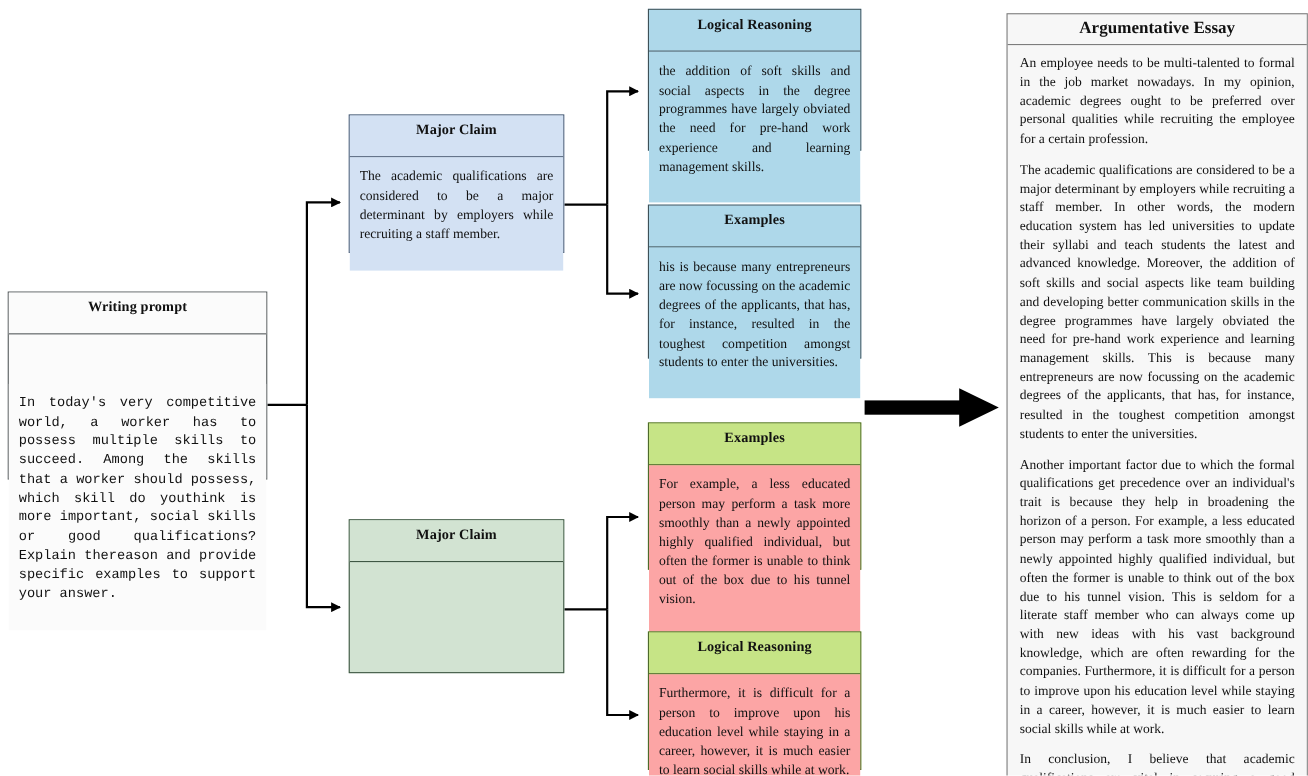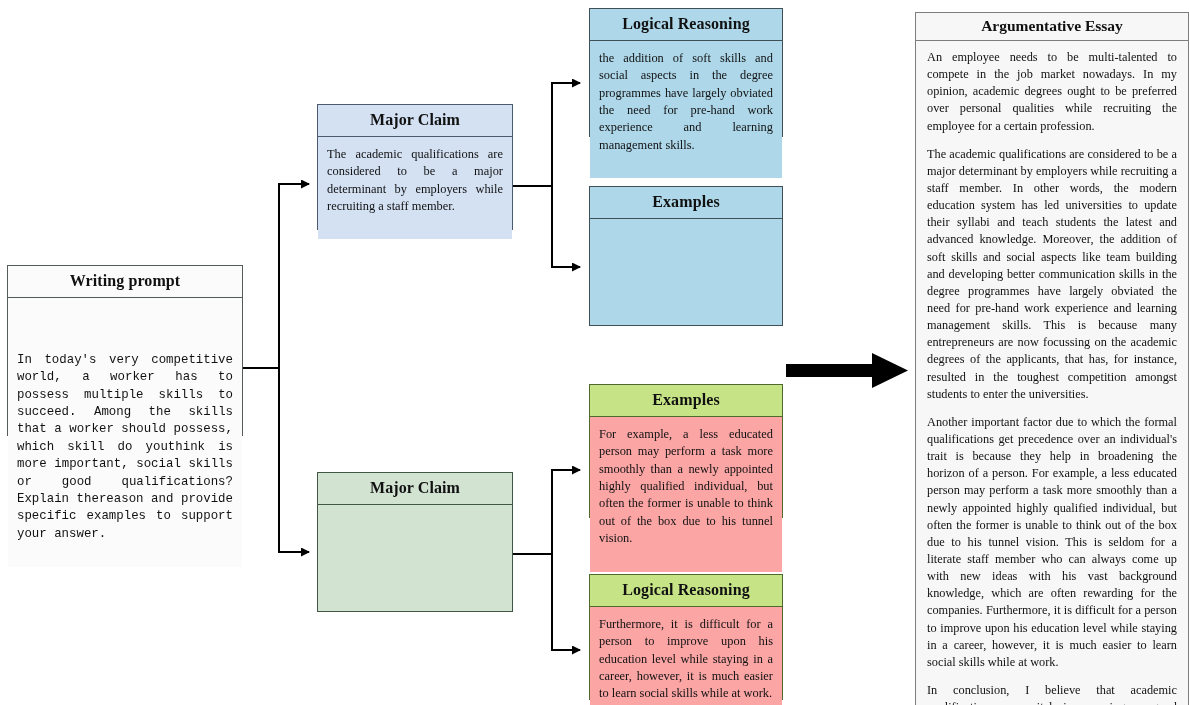--- a/index.html
+++ b/index.html
@@ -29,23 +29,23 @@
     box-sizing: border-box;
     border: 1px solid #555a5c;
     background: #ffffff;
     display: flex;
     flex-direction: column;
   }
   .card .card-head {
     box-sizing: border-box;
     text-align: center;
     font-weight: bold;
-    font-size: 16px;
+    font-size: 13px;
     line-height: 1.25;
-    padding: 5px 4px 6px 4px;
+    padding: 5px 4px 16px 4px;
     border-bottom: 1px solid #555a5c;
     letter-spacing: 0.1px;
   }
   .card .card-body {
     box-sizing: border-box;
     flex: 1 1 auto;
     padding: 9px 9px 24px 9px;
     font-size: 12.4px;
     line-height: 1.40;
     text-align: justify;
@@ -158,39 +158,40 @@
     <div class="card-body">The academic qualifications are considered to be a major determinant by employers while recruiting a staff member.</div>
   </div>
 
   <div class="card c-cyan" style="left:589px; top:8px; width:194px; height:129px;">
     <div class="card-head">Logical Reasoning</div>
     <div class="card-body">the addition of soft skills and social aspects in the degree programmes have largely obviated the need for pre-hand work experience and learning management skills.</div>
   </div>
 
   <div class="card c-cyan" style="left:589px; top:186px; width:194px; height:140px;">
     <div class="card-head">Examples</div>
+    <div class="card-body">his is because many entrepreneurs are now focussing on the academic degrees of the applicants, that has, for instance, resulted in the toughest competition amongst students to enter the universities.</div>
   </div>
 
   <div class="card c-green" style="left:317px; top:472px; width:196px; height:140px;">
     <div class="card-head">Major Claim</div>
   </div>
 
   <div class="card c-lime" style="left:589px; top:384px; width:194px; height:134px;">
     <div class="card-head">Examples</div>
     <div class="card-body">For example, a less educated person may perform a task more smoothly than a newly appointed highly qualified individual, but often the former is unable to think out of the box due to his tunnel vision.</div>
   </div>
 
   <div class="card c-lime" style="left:589px; top:574px; width:194px; height:126px;">
     <div class="card-head">Logical Reasoning</div>
     <div class="card-body">Furthermore, it is difficult for a person to improve upon his education level while staying in a career, however, it is much easier to learn social skills while at work.</div>
   </div>
 
   <div class="essay" style="left:915px; top:12px; width:274px; height:705px;">
     <div class="essay-head">Argumentative Essay</div>
     <div class="essay-body">
-      <p>An employee needs to be multi-talented to compete in the job market nowadays. In my opinion, academic degrees ought to be preferred over personal qualities while recruiting the employee for a certain profession.</p>
+      <p>An employee needs to be multi-talented to formal in the job market nowadays. In my opinion, academic degrees ought to be preferred over personal qualities while recruiting the employee for a certain profession.</p>
       <p>The academic qualifications are considered to be a major determinant by employers while recruiting a staff member. In other words, the modern education system has led universities to update their syllabi and teach students the latest and advanced knowledge. Moreover, the addition of soft skills and social aspects like team building and developing better communication skills in the degree programmes have largely obviated the need for pre-hand work experience and learning management skills. This is because many entrepreneurs are now focussing on the academic degrees of the applicants, that has, for instance, resulted in the toughest competition amongst students to enter the universities.</p>
       <p>Another important factor due to which the formal qualifications get precedence over an individual's trait is because they help in broadening the horizon of a person. For example, a less educated person may perform a task more smoothly than a newly appointed highly qualified individual, but often the former is unable to think out of the box due to his tunnel vision. This is seldom for a literate staff member who can always come up with new ideas with his vast background knowledge, which are often rewarding for the companies. Furthermore, it is difficult for a person to improve upon his education level while staying in a career, however, it is much easier to learn social skills while at work.</p>
       <p>In conclusion, I believe that academic qualifications are vital in securing a good employment position because they not only provide the basic background knowledge that is mandatory to perform a certain job, but also help in broadening the vision of an individual.</p>
     </div>
   </div>
 
 </div>
 
 </body></html>

